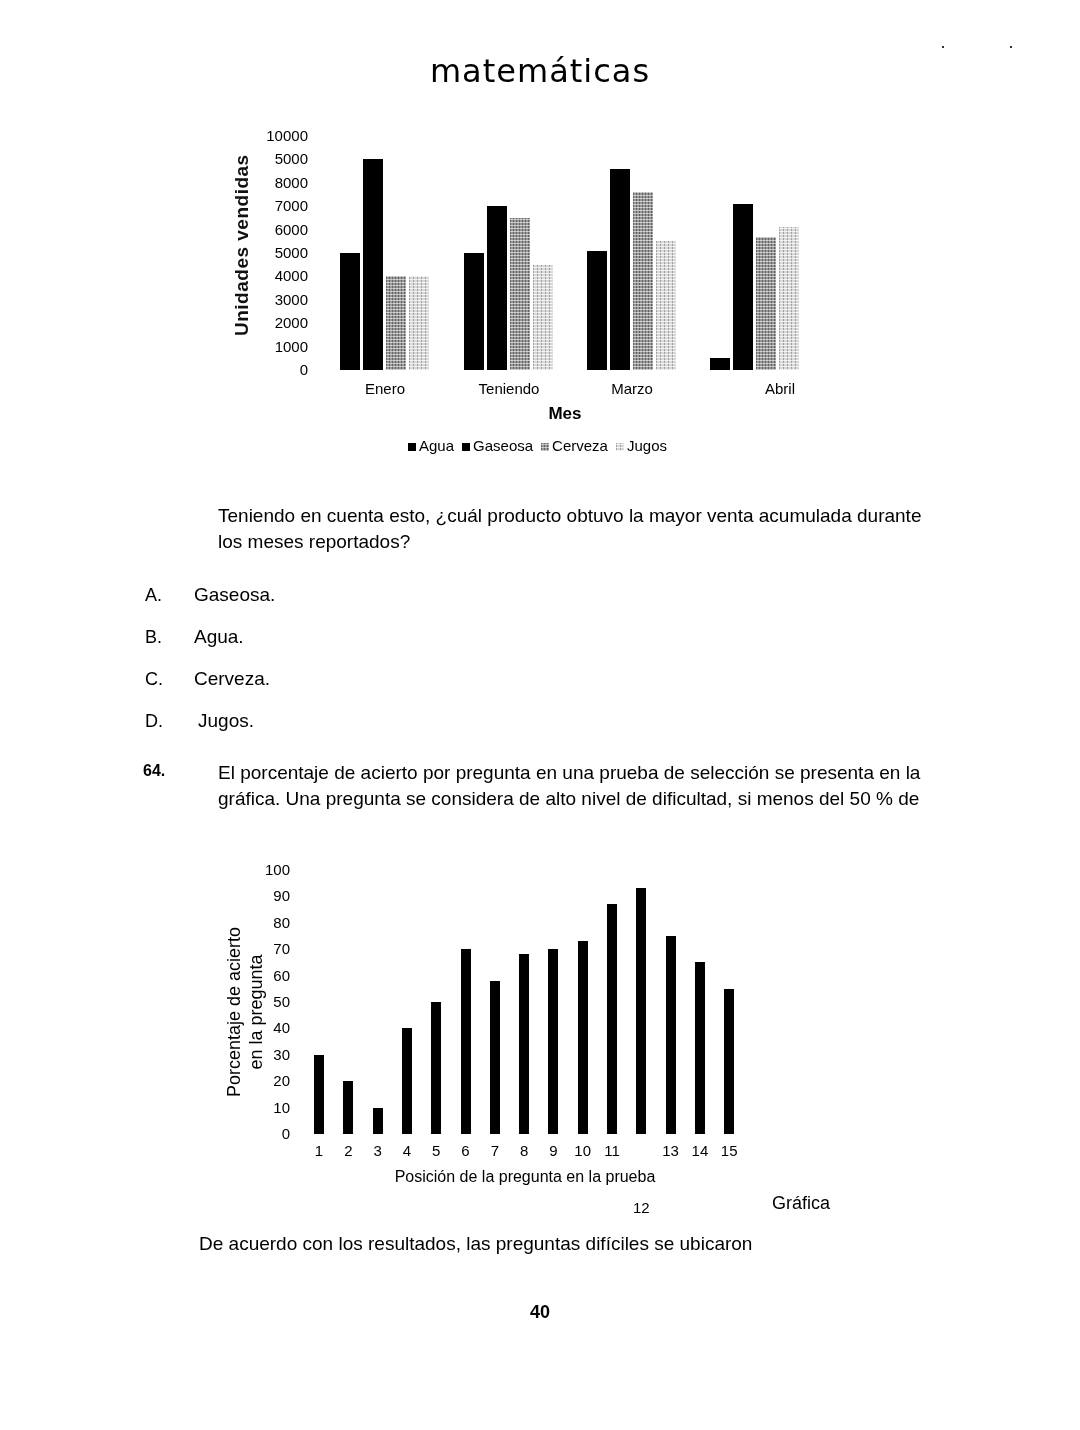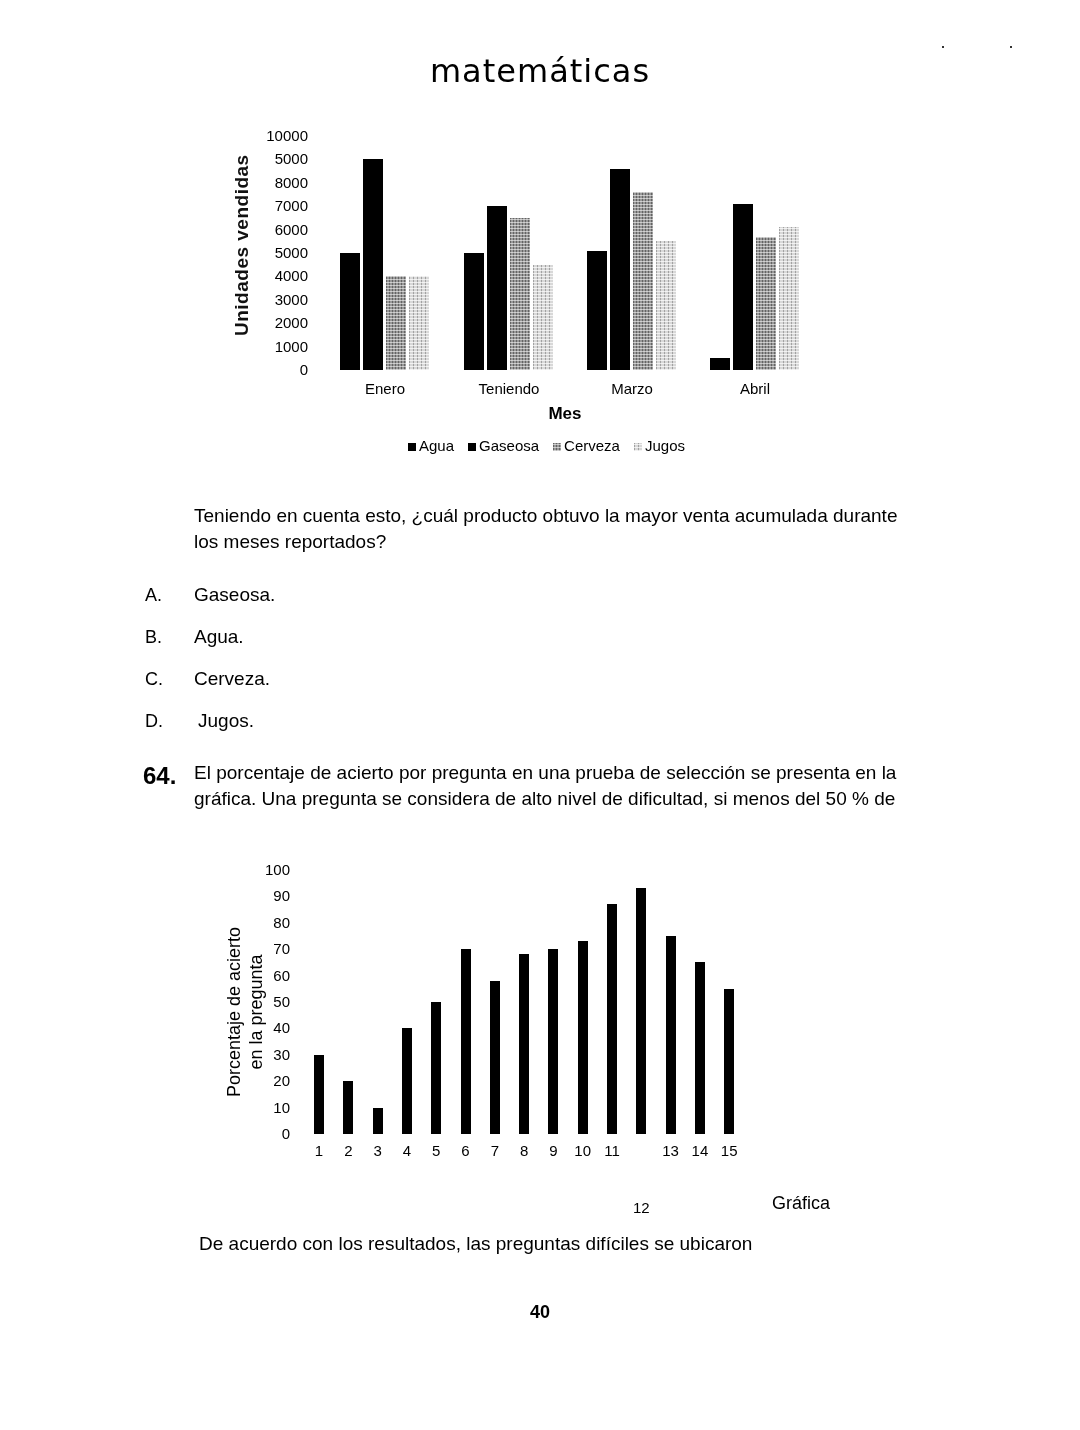--- a/index.html
+++ b/index.html
@@ -7,23 +7,23 @@
   .abs{position:absolute;}
   .title{left:0;width:1080px;top:52px;text-align:center;font-family:"DejaVu Sans",sans-serif;font-size:32px;letter-spacing:1px;}
   .dot{width:2px;height:2px;background:#333;}
   .ytick{font-size:15px;text-align:right;width:60px;}
   .ylabel-v{transform:rotate(-90deg);transform-origin:center center;white-space:nowrap;font-weight:bold;font-size:19px;letter-spacing:.5px;color:#111;}
   .bar{position:absolute;bottom:0;}
   .solid{background:#000;}
   .dense{background-color:#999;background-image:repeating-linear-gradient(0deg,rgba(255,255,255,.55) 0 1px,transparent 1px 3px),repeating-linear-gradient(90deg,rgba(0,0,0,.35) 0 1px,transparent 1px 3px);}
   .light{background-color:#d8d8d8;background-image:repeating-linear-gradient(0deg,rgba(255,255,255,.7) 0 1px,transparent 1px 3px),repeating-linear-gradient(90deg,rgba(0,0,0,.25) 0 1px,transparent 1px 4px);}
   .cat{font-size:15px;text-align:center;width:120px;}
-  .legend{font-size:15px;display:flex;gap:14px;align-items:center;}
+  .legend{font-size:15px;display:flex;gap:8px;align-items:center;}
   .sw{display:inline-block;width:8px;height:8px;margin-right:3px;vertical-align:middle;}
-  .q{font-size:19px;line-height:26px;}
+  .q{font-size:19px;line-height:26px;margin-left:24px;}
   .opt-letter{font-size:18px;width:30px;}
   .opt-text{font-size:19px;}
   .c2tick{font-size:15px;width:40px;text-align:right;}
   .c2x{font-size:15px;width:30px;text-align:center;}
   .ylabel2{transform:rotate(-90deg);transform-origin:center center;white-space:nowrap;font-size:18px;text-align:center;line-height:22px;}
 </style>
 </head>
 <body>
 
 <div class="abs title">matemáticas</div>
@@ -60,21 +60,21 @@
       <div class="bar light" style="left: 316px; width: 20px; height: 128.7px;"></div>
       <div class="bar solid" style="left: 370px; width: 20px; height: 11.7px;"></div>
       <div class="bar solid" style="left: 393px; width: 20px; height: 166.14px;"></div>
       <div class="bar dense" style="left: 416px; width: 20px; height: 133.38px;"></div>
       <div class="bar light" style="left: 439px; width: 20px; height: 142.74px;"></div>
     </div>
   <div id="c1-cats">
       <div class="abs cat" style="left: 325px; top: 380px;">Enero</div>
       <div class="abs cat" style="left: 449px; top: 380px;">Teniendo</div>
       <div class="abs cat" style="left: 572px; top: 380px;">Marzo</div>
-      <div class="abs cat" style="left: 695px; top: 380px;">Abril</div>
+      <div class="abs cat" style="left: 720px; top: 380px;">Abril</div>
     </div>
   <div class="abs" style="left:520px;top:404px;width:90px;text-align:center;font-weight:bold;font-size:17px;">Mes</div>
   <div class="abs legend" style="left:408px;top:437px;">
     <span><span class="sw solid"></span><span>Agua</span></span>
     <span><span class="sw solid"></span><span>Gaseosa</span></span>
     <span><span class="sw dense"></span><span>Cerveza</span></span>
     <span><span class="sw light"></span><span>Jugos</span></span>
   </div>
 </div>
 
@@ -94,21 +94,21 @@
   <div style="display:flex;height:42px;align-items:center;">
       <span class="opt-letter">C.</span>
       <span class="opt-text" style="margin-left:19px">Cerveza.</span>
     </div>
   <div style="display:flex;height:42px;align-items:center;">
       <span class="opt-letter">D.</span>
       <span class="opt-text" style="margin-left:23px">Jugos.</span>
     </div>
 </div>
 
-<div class="abs" style="left:143px;top:762px;font-weight:bold;font-size:24px;">64.</div>
+<div class="abs" style="left:143px;top:762px;font-weight:bold;font-size:16px;">64.</div>
 <div class="abs q" style="left:194px;top:760px;width:740px;">
   <div>El porcentaje de acierto por pregunta en una prueba de selección se presenta en la</div>
   <div>gráfica. Una pregunta se considera de alto nivel de dificultad, si menos del 50 % de</div>
 </div>
 
 <div class="abs" style="left:0;top:0;width:1080px;height:1200px;">
   <div class="abs ylabel2" style="left:140px;top:990px;width:210px;">
     <div>Porcentaje de acierto</div>
     <div>en la pregunta</div>
   </div>
@@ -152,17 +152,18 @@
       <div class="abs c2x" style="left: 479.8px; top: 1142px;">7</div>
       <div class="abs c2x" style="left: 509.1px; top: 1142px;">8</div>
       <div class="abs c2x" style="left: 538.4px; top: 1142px;">9</div>
       <div class="abs c2x" style="left: 567.7px; top: 1142px;">10</div>
       <div class="abs c2x" style="left: 597px; top: 1142px;">11</div>
       <div class="abs c2x" style="left: 626.3px; top: 1199px;">12</div>
       <div class="abs c2x" style="left: 655.6px; top: 1142px;">13</div>
       <div class="abs c2x" style="left: 684.9px; top: 1142px;">14</div>
       <div class="abs c2x" style="left: 714.2px; top: 1142px;">15</div>
     </div>
+  <div class="abs" style="left:330px;top:1168px;width:390px;text-align:center;font-size:16px;">Posición de la pregunta en la prueba</div>
 </div>
 
 <div class="abs" style="left:772px;top:1193px;font-weight:normal;font-size:18px;">Gráfica</div>
 <div class="abs" style="left:199px;top:1233px;font-size:19px;">De acuerdo con los resultados, las preguntas difíciles se ubicaron</div>
 <div class="abs" style="left:0;width:1080px;top:1302px;text-align:center;font-weight:bold;font-size:18px;">40</div>
 
 </body></html>

